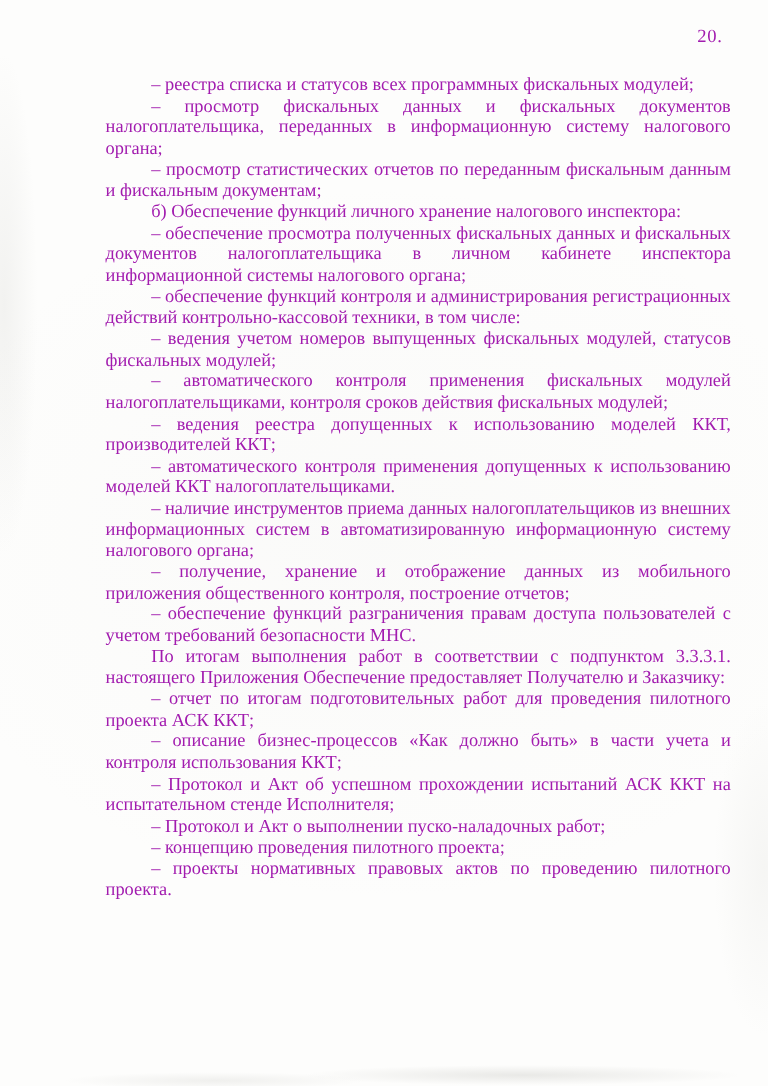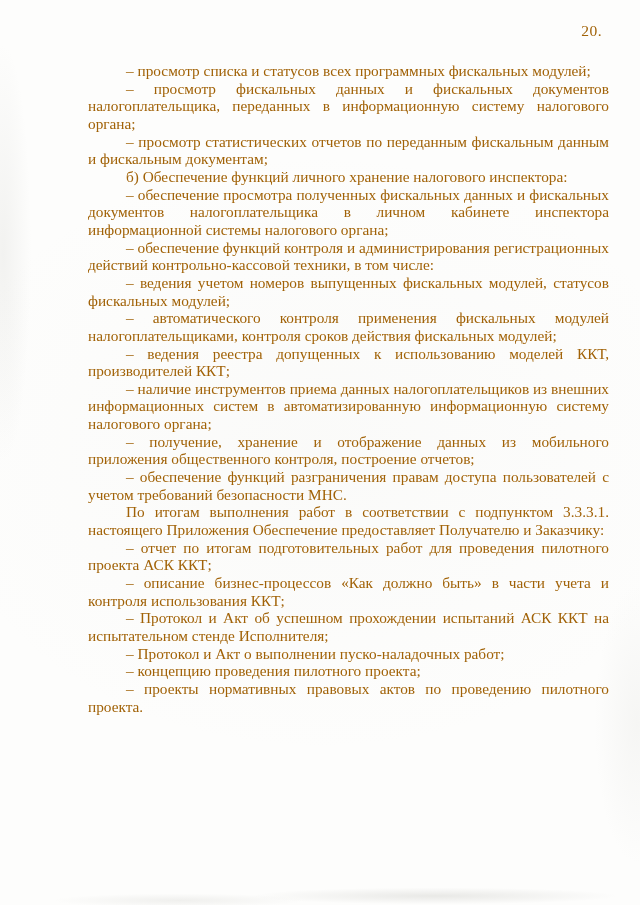--- a/index.html
+++ b/index.html
@@ -11,21 +11,21 @@
     height: 905px;
     background: #ffffff;
   }
   .scan-page {
     position: relative;
     width: 640px;
     height: 905px;
     background: #fdfdfc;
     overflow: hidden;
     font-family: "Liberation Serif", serif;
-    color: #a16207;
+    color: #a21caf;
   }
   
   .scan-page::before {
     content: "";
     position: absolute;
     inset: 0;
     pointer-events: none;
     background:
       radial-gradient(ellipse 260px 12px at 68% 99%, rgba(160,160,152,0.22), transparent 70%),
       radial-gradient(ellipse 180px 10px at 28% 99.5%, rgba(170,170,162,0.16), transparent 70%),
@@ -56,29 +56,30 @@
     line-height: 17.65px;
   }
 </style>
 </head>
 <body>
 
 <div class="scan-page">
   <div class="page-number">20.</div>
 
   <div class="body-text">
-    <p>– просмотр списка и статусов всех программных фискальных модулей;</p>
+    <p>– реестра списка и статусов всех программных фискальных модулей;</p>
     <p>– просмотр фискальных данных и фискальных документов налогоплательщика, переданных в информационную систему налогового органа;</p>
     <p>– просмотр статистических отчетов по переданным фискальным данным и фискальным документам;</p>
     <p>б) Обеспечение функций личного хранение налогового инспектора:</p>
     <p>– обеспечение просмотра полученных фискальных данных и фискальных документов налогоплательщика в личном кабинете инспектора информационной системы налогового органа;</p>
     <p>– обеспечение функций контроля и администрирования регистрационных действий контрольно-кассовой техники, в том числе:</p>
     <p>– ведения учетом номеров выпущенных фискальных модулей, статусов фискальных модулей;</p>
     <p>– автоматического контроля применения фискальных модулей налогоплательщиками, контроля сроков действия фискальных модулей;</p>
     <p>– ведения реестра допущенных к использованию моделей ККТ, производителей ККТ;</p>
+    <p>– автоматического контроля применения допущенных к использованию моделей ККТ налогоплательщиками.</p>
     <p>– наличие инструментов приема данных налогоплательщиков из внешних информационных систем в автоматизированную информационную систему налогового органа;</p>
     <p>– получение, хранение и отображение данных из мобильного приложения общественного контроля, построение отчетов;</p>
     <p>– обеспечение функций разграничения правам доступа пользователей с учетом требований безопасности МНС.</p>
     <p>По итогам выполнения работ в соответствии с подпунктом 3.3.3.1. настоящего Приложения Обеспечение предоставляет Получателю и Заказчику:</p>
     <p>– отчет по итогам подготовительных работ для проведения пилотного проекта АСК ККТ;</p>
     <p>– описание бизнес-процессов «Как должно быть» в части учета и контроля использования ККТ;</p>
     <p>– Протокол и Акт об успешном прохождении испытаний АСК ККТ на испытательном стенде Исполнителя;</p>
     <p>– Протокол и Акт о выполнении пуско-наладочных работ;</p>
     <p>– концепцию проведения пилотного проекта;</p>
     <p>– проекты нормативных правовых актов по проведению пилотного проекта.</p>

